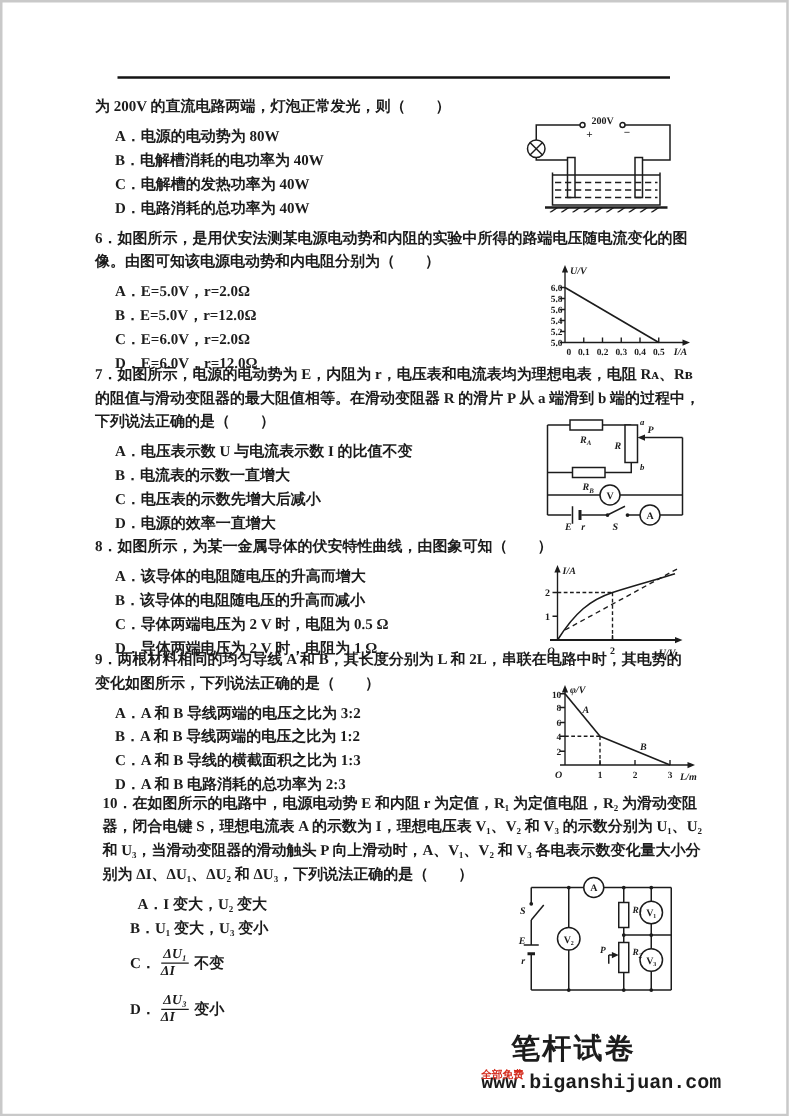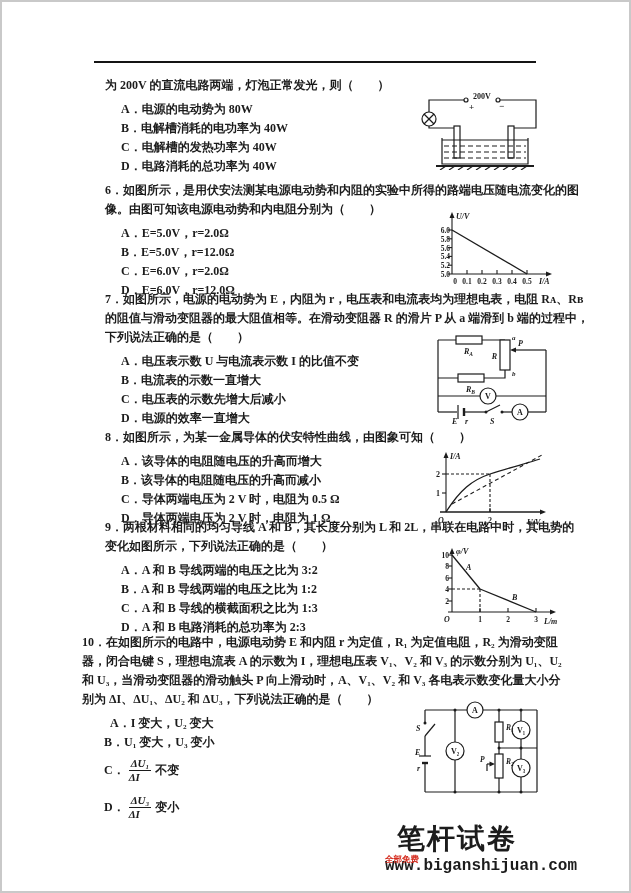--- a/index.html
+++ b/index.html
@@ -2,32 +2,32 @@
 <html><head>
 <meta charset="utf-8">
 <style>
   html,body{margin:0;padding:0;}
   body{
     width:631px;height:893px;position:relative;background:#ffffff;
     font-family:"Liberation Serif","DejaVu Serif",serif;color:#1c1c1c;
     box-sizing:border-box;border:2px solid #c9c9c9;overflow:hidden;
   }
   .toprule{position:absolute;left:92px;top:59px;width:442px;height:2px;background:#141414;}
-  .q{position:absolute;left:103px;font-weight:700;font-size:12px;line-height:19px;white-space:nowrap;}
+  .q{position:absolute;left:74px;font-weight:700;font-size:12px;line-height:19px;white-space:nowrap;}
   .q .stem{display:block;}
   .opts{margin-top:5px;}
   .opt{display:block;margin-left:16px;}
   .frac-opt{display:flex;align-items:center;height:37px;margin-left:16px;}
   .frac{display:inline-flex;flex-direction:column;margin:0 4px;font-size:11px;line-height:13px;font-style:italic;}
   .frac .num{border-bottom:1.4px solid #1c1c1c;padding:0 2px;}
   .fig{position:absolute;}
   svg{display:block;}
   svg text{font-family:"Liberation Serif","DejaVu Serif",serif;font-weight:700;fill:#1c1c1c;}
   .wm{position:absolute;left:383px;top:819px;width:190px;}
-  .wm-title{font-size:28px;font-weight:700;letter-spacing:2px;margin-left:12px;line-height:36px;}
+  .wm-title{font-size:23px;font-weight:700;letter-spacing:2px;margin-left:24px;line-height:36px;}
   .wm-url{font-family:Liberation Mono, monospace;font-size:16px;font-weight:700;line-height:18px;}
   .wm-badge{position:absolute;left:0px;top:33px;font-size:8.5px;color:#d42a1c;font-weight:700;}
 </style>
 </head>
 <body>
 
 <div class="toprule"></div>
 
 <div class="q" style="top:74px">
   <span class="stem">为 200V 的直流电路两端，灯泡正常发光，则（　　）</span>

